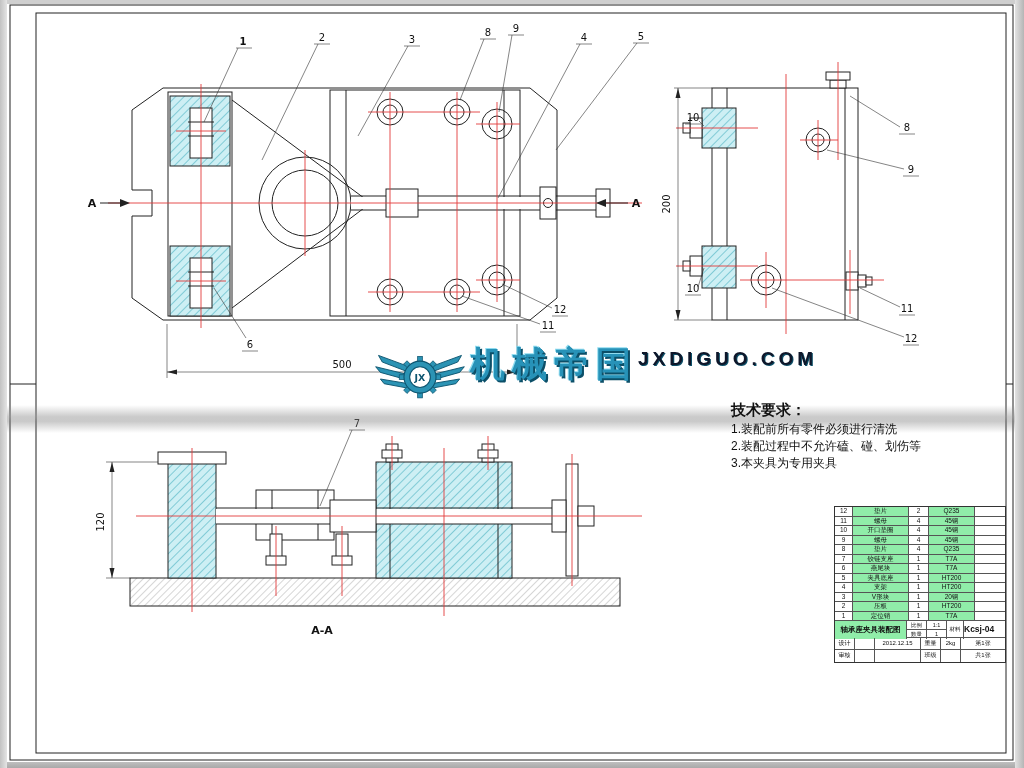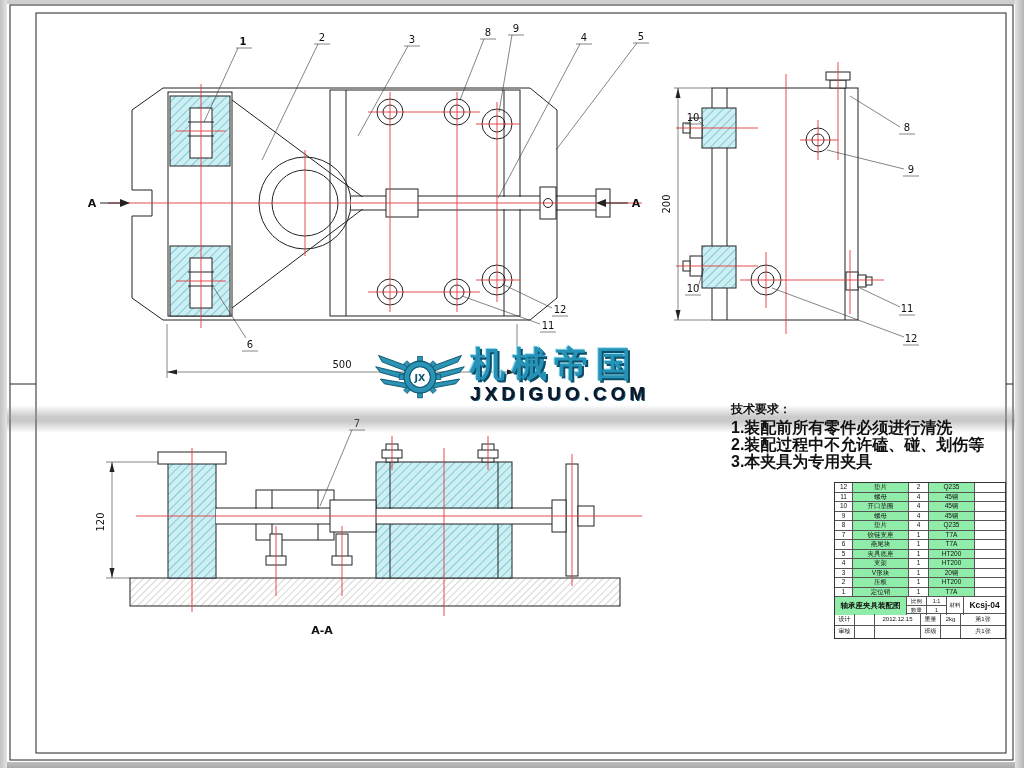--- a/index.html
+++ b/index.html
@@ -19,50 +19,50 @@
   .thin{stroke:#333;stroke-width:0.6;fill:none;}
   .ct{font-family:"DejaVu Sans",sans-serif;font-size:10px;fill:#111;text-anchor:middle;}
   .dim{font-family:"DejaVu Sans",sans-serif;font-size:10px;fill:#111;text-anchor:middle;}
   .secA{font-family:"DejaVu Sans",sans-serif;font-size:11px;fill:#111;text-anchor:middle;font-weight:bold;}
   .arrow{fill:#222;stroke:none;}
   
   .seam{position:absolute;left:0;top:405px;width:1024px;height:28px;z-index:2;
         background:linear-gradient(180deg,rgba(255,255,255,0) 0%,rgba(150,150,150,.50) 42%,rgba(120,120,120,.40) 58%,rgba(255,255,255,0) 100%);}
   
   .wm{position:absolute;left:372px;top:346px;display:flex;align-items:flex-start;gap:2px;z-index:4;}
-  .wm-text{display:flex;flex-direction:column;line-height:1;}
+  .wm-text{display:flex;line-height:1;}
   .wm-brand{font-size:35px;font-weight:bold;color:#2792b8;letter-spacing:7px;
             text-shadow:2px 2px 0 #0c4f68,-1px -1px 0 #8fdcf0;}
   .wm-domain{font-size:19px;font-weight:bold;color:#0f172a;letter-spacing:4px;margin-top:3px;
              text-shadow:1px 1px 0 #0c4f68;}
   
   .notes{position:absolute;left:731px;top:401px;width:260px;z-index:3;color:#111;}
-  .notes .nt{font-size:12px;font-weight:bold;margin-bottom:1px;}
-  .notes .ni{font-size:16px;line-height:17px;white-space:nowrap;font-weight:bold;}
+  .notes .nt{font-size:15px;font-weight:bold;margin-bottom:1px;}
+  .notes .ni{font-size:12px;line-height:17px;white-space:nowrap;}
   
-  .tablewrap{position:absolute;left:834px;top:482px;width:172px;z-index:3;border:1px solid #333;
+  .tablewrap{position:absolute;left:834px;top:506px;width:172px;z-index:3;border:1px solid #333;
              background:#fff;color:#111;box-sizing:border-box;}
   .pt-row{display:grid;grid-template-columns:18px 56px 20px 46px 1fr;height:9.5px;
           border-bottom:1px solid #555;box-sizing:border-box;}
   .pt-cell{border-right:1px solid #555;font-size:6.5px;line-height:8.5px;text-align:center;
            overflow:hidden;white-space:nowrap;box-sizing:border-box;}
   .pt-cell:last-child{border-right:none;}
   .g{background:#90eda9;}
   .tb-rowA{display:grid;grid-template-columns:72px 40px 17px 41px;height:17px;border-bottom:1px solid #555;box-sizing:border-box;}
   .tb-title{background:#90eda9;font-size:7.5px;font-weight:bold;line-height:17px;text-align:center;
             border-right:1px solid #555;overflow:hidden;white-space:nowrap;box-sizing:border-box;}
   .tb-mini{display:grid;grid-template-rows:1fr 1fr;border-right:1px solid #555;box-sizing:border-box;}
   .tb-mini-row{display:grid;grid-template-columns:20px 1fr;border-bottom:1px solid #555;box-sizing:border-box;}
   .tb-mini-row:last-child{border-bottom:none;}
   .tb-mini-cell{font-size:5.5px;line-height:8px;text-align:center;border-right:1px solid #555;
                 overflow:hidden;box-sizing:border-box;}
   .tb-mini-cell:last-child{border-right:none;}
   .tb-mat{font-size:5.5px;line-height:17px;text-align:center;border-right:1px solid #555;
           overflow:hidden;box-sizing:border-box;}
-  .tb-no{font-size:8.5px;font-weight:bold;line-height:17px;text-align:center;overflow:hidden;box-sizing:border-box;}
+  .tb-no{font-size:8.5px;font-weight:bold;line-height:17px;overflow:hidden;box-sizing:border-box;}
   .tb-rowB{display:grid;grid-template-columns:20px 20px 46px 20px 20px 1fr;height:12px;
            border-bottom:1px solid #555;box-sizing:border-box;}
   .tb-rowC{display:grid;grid-template-columns:20px 20px 46px 20px 20px 1fr;height:12px;box-sizing:border-box;}
   .tb-s{font-size:6px;line-height:11px;text-align:center;border-right:1px solid #555;
         overflow:hidden;white-space:nowrap;box-sizing:border-box;}
   .tb-s:last-child{border-right:none;}
 </style>
 </head>
 <body>
 

